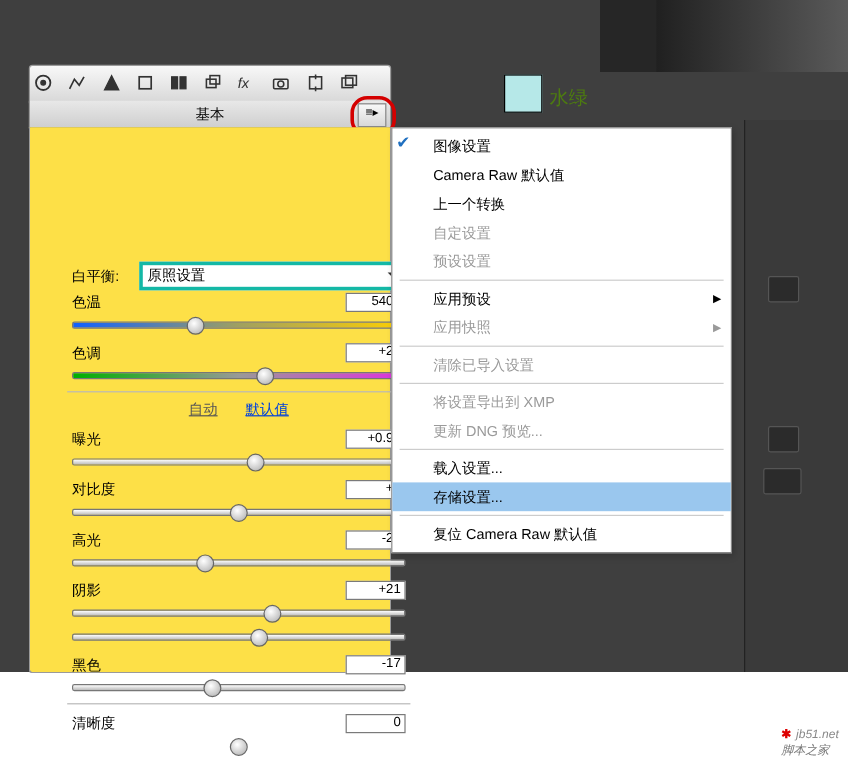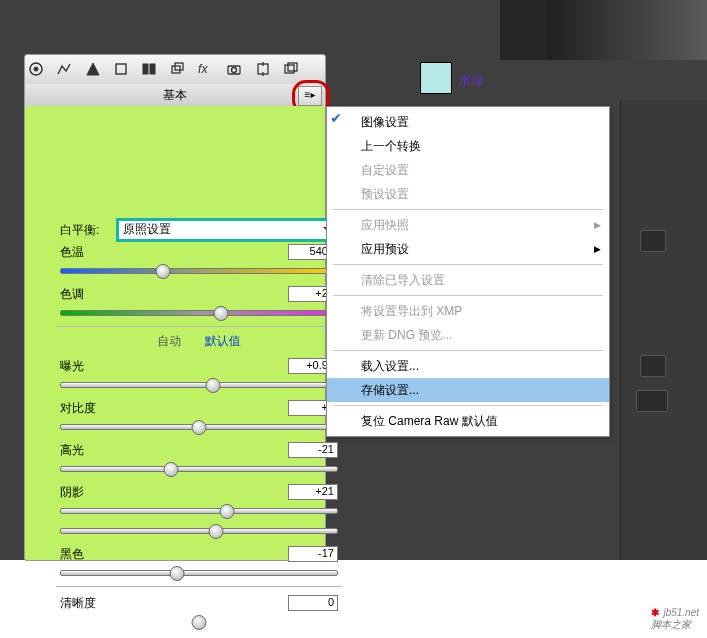--- a/index.html
+++ b/index.html
@@ -1,25 +1,25 @@
 <!DOCTYPE html>
 <html><head>
 <meta charset="utf-8">
 <style>
 html,body{margin:0;padding:0;font-family:"Microsoft YaHei","Tahoma",sans-serif;font-size:12px;background:#fff;user-select:none}
 .stage{position:relative;width:707px;height:638px;overflow:hidden;background:#fff}
 .bg-dark{position:absolute;left:0;top:0;width:707px;height:560px;background:#3f3f3f}
 .bg-dark2{position:absolute;left:500px;top:0;width:200px;height:60px;background:#262626}
 .bg-grad{position:absolute;right:0;top:0;width:160px;height:60px;background:linear-gradient(90deg,#202020,#5a5a5a)}
 .swatch{position:absolute;left:420px;top:62px;width:30px;height:30px;background:#b6e8e8;border:1px solid #000}
-.swatch-label{position:absolute;left:458px;top:72px;color:#6d28d9;font-size:13px}
+.swatch-label{position:absolute;left:458px;top:72px;color:#4d7c0f;font-size:16px}
 .bg-panel-right{position:absolute;left:620px;top:100px;width:87px;height:460px;background:#3a3a3a;border-left:1px solid #222}
 .rp-icon{position:absolute;left:640px;width:24px;height:20px;background:#2b2b2b;border:1px solid #555;border-radius:2px}
 
-.panel{position:absolute;left:24px;top:54px;width:300px;height:506px;background:#bef264;border:1px solid #9a9a9a;border-radius:3px}
+.panel{position:absolute;left:24px;top:54px;width:300px;height:506px;background:#fde047;border:1px solid #9a9a9a;border-radius:3px}
 .toolbar{position:absolute;left:24px;top:54px;width:300px;height:30px;background:linear-gradient(#f8f8f8,#d8d8d8);border:1px solid #9a9a9a;border-top-left-radius:3px;border-top-right-radius:3px}
 .tb-btn{display:inline-block;width:22px;height:20px;margin:4px 0 0 3px;vertical-align:top;text-align:left;line-height:20px;color:#333}
 .tb-btn svg{width:16px;height:16px;margin-top:2px;fill:#333;stroke:#333}
 
 .tabbar{position:absolute;left:24px;top:84px;width:300px;height:22px;background:linear-gradient(#e8e8e8,#cfcfcf);border-left:1px solid #9a9a9a;border-right:1px solid #9a9a9a;border-bottom:1px solid #9a9a9a;text-align:center}
 .tabbar span{line-height:22px;display:inline-block}
 .menu-icon{position:absolute;left:298px;top:86px;width:22px;height:18px;background:linear-gradient(#f8f8f8,#d8d8d8);border:1px solid #888;text-align:center;line-height:16px;font-size:10px}
 .menu-ring{position:absolute;left:292px;top:80px;width:32px;height:28px;border:3px solid #d40000;border-radius:14px;pointer-events:none}
 
 .body{position:absolute;left:25px;top:106px;width:298px;height:454px;padding:8px 10px 0 10px;box-sizing:border-box}
@@ -30,21 +30,21 @@
 .sel::after{content:"";position:absolute;right:4px;top:6px;border:4px solid transparent;border-top-color:#333}
 .sel span{padding-left:4px;line-height:16px}
 .slider{position:relative;height:14px;margin:0 0 6px 0}
 .track{position:absolute;left:0;top:4px;width:100%;height:6px;border:1px solid #777;border-radius:2px;box-sizing:border-box}
 .track.gray{background:linear-gradient(#fff,#bbb)}
 .track.temp{background:linear-gradient(90deg,#1060ff,#a0a060,#ffd000)}
 .track.tint{background:linear-gradient(90deg,#00b000,#999,#e030e0)}
 .thumb{position:absolute;top:0;width:13px;height:13px;background:radial-gradient(circle at 40% 35%,#fff,#aaa);border:1px solid #666;border-radius:50%;transform:translateX(-50%)}
 .sep{height:1px;background:#b8b8b8;margin:6px -4px}
 .center-row{text-align:center;margin:4px 0 6px}
-.center-row a{color:#555;margin:0 10px;cursor:pointer}
+.center-row a{color:#555;margin:0 10px;text-decoration:underline;cursor:pointer}
 .center-row a.link{color:#0040dd}
 
 .menu{position:absolute;left:326px;top:106px;width:282px;background:#fff;border:1px solid #888;box-shadow:2px 2px 6px rgba(0,0,0,.2);padding:3px 0}
 .menu-item{position:relative;height:24px;line-height:24px;padding:0 40px 0 34px;color:#000}
 .menu-item.disabled{color:#9a9a9a}
 .menu-item.hover{background:#9ac7ee}
 .menu-item.submenu::after{content:"▶";position:absolute;right:8px;top:0;font-size:9px;color:inherit}
 .menu-check{position:absolute;left:326px;top:107px;width:20px;height:22px;text-align:center;color:#2070c0;font-size:14px;line-height:22px}
 .menu-sep{height:1px;background:#ccc;margin:3px 6px}
 
@@ -199,26 +199,27 @@
     <div class="thumb" style="left:50%"></div>
   </div>
 
   </div>
 
 </div>
 </div>
 
 <div class="menu" id="ctx-menu">
       <div class="menu-item">图像设置</div>
+      <div class="menu-item">Camera Raw 默认值</div>
       <div class="menu-item">上一个转换</div>
       <div class="menu-item disabled">自定设置</div>
       <div class="menu-item disabled">预设设置</div>
       <div class="menu-sep"></div>
+      <div class="menu-item submenu">应用预设</div>
       <div class="menu-item disabled submenu">应用快照</div>
-      <div class="menu-item submenu">应用预设</div>
       <div class="menu-sep"></div>
       <div class="menu-item disabled">清除已导入设置</div>
       <div class="menu-sep"></div>
       <div class="menu-item disabled">将设置导出到 XMP</div>
       <div class="menu-item disabled">更新 DNG 预览...</div>
       <div class="menu-sep"></div>
       <div class="menu-item">载入设置...</div>
       <div class="menu-item hover">存储设置...</div>
       <div class="menu-sep"></div>
       <div class="menu-item">复位 Camera Raw 默认值</div>

